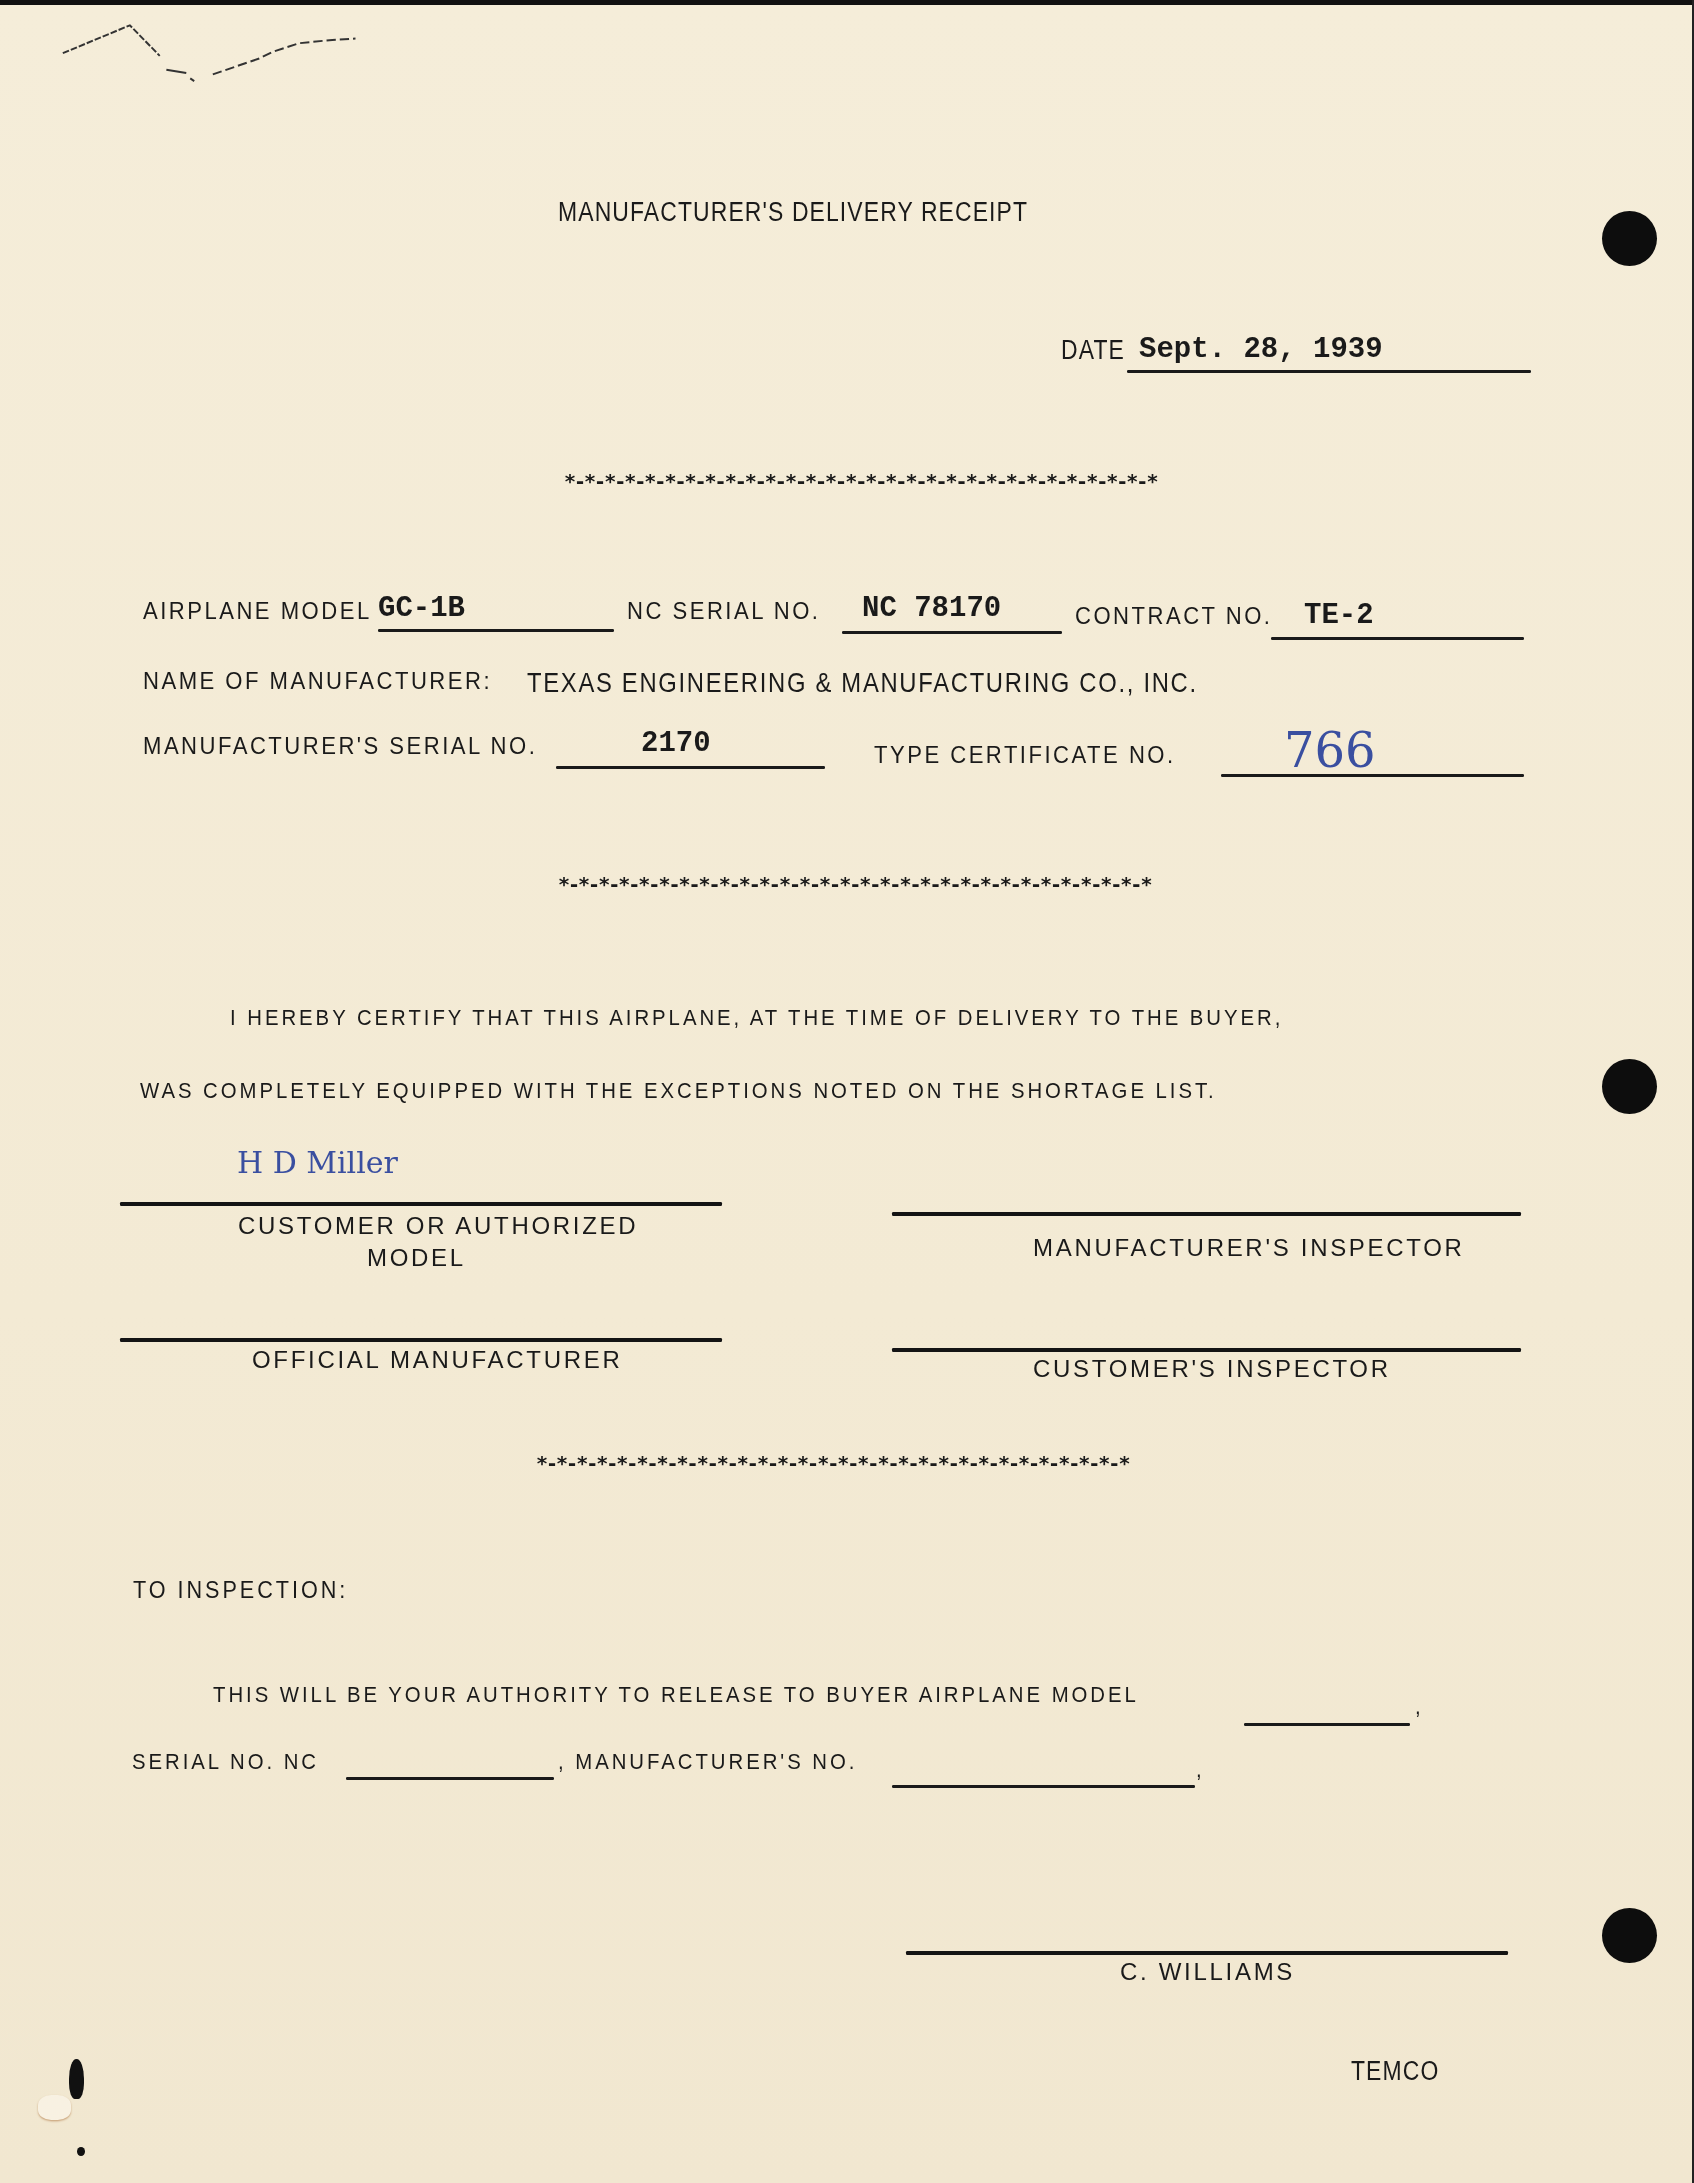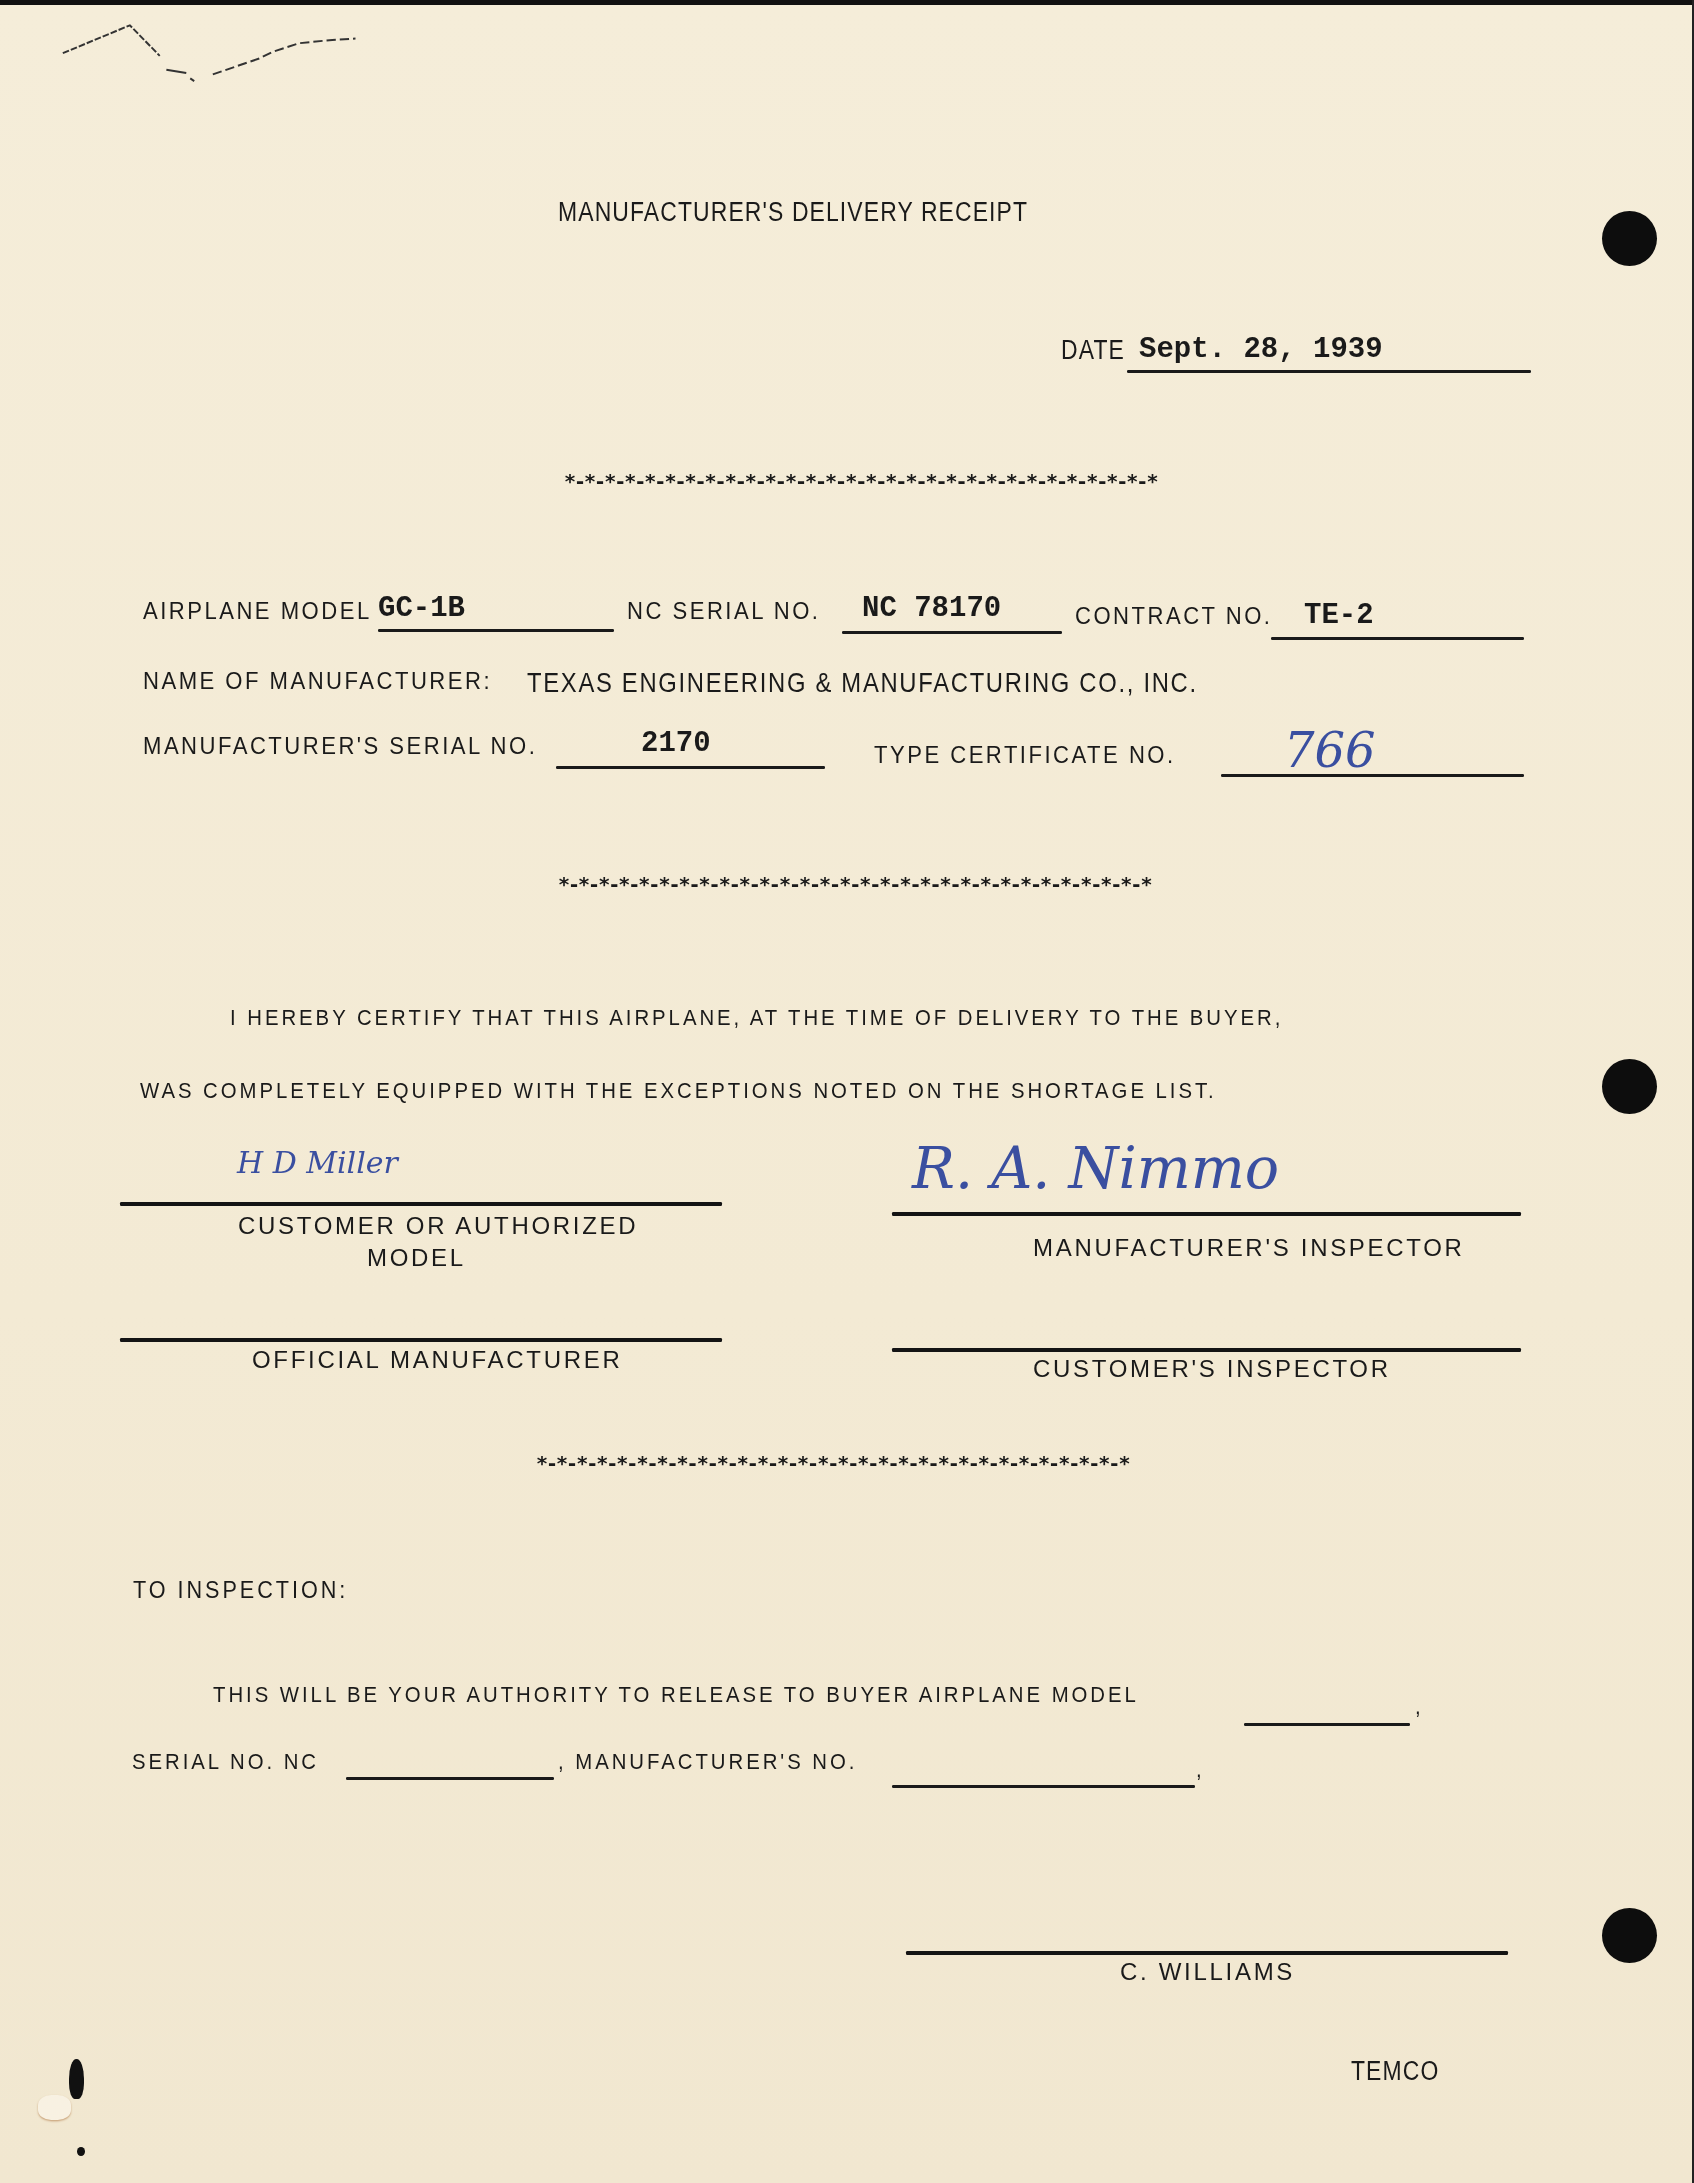--- a/index.html
+++ b/index.html
@@ -18,21 +18,21 @@
   .rightedge { position: absolute; right: 0; top: 0; width: 2.7px; height: 100%; background: #222; }
   .abs { position: absolute; white-space: nowrap; }
   .caps { font-family: "Liberation Sans Narrow", "Liberation Sans", sans-serif; letter-spacing: 2.7px; font-size: 24px; transform: scaleX(0.92); transform-origin: left center; }
   .title { font-family: "Liberation Sans", sans-serif; font-size: 27px; letter-spacing: 1.3px; transform: scaleX(0.85); transform-origin: left center; }
   .typed { font-family: "Liberation Mono", "DejaVu Sans Mono", monospace; font-weight: bold; font-size: 29px; }
   .uline { position: absolute; height: 3.3px; background: #1a1a1a; border-radius: 1.3px; }
   .sigline { position: absolute; height: 4px; background: #141414; border-radius: 1.3px; }
   .stars { font-family: "DejaVu Sans Mono", monospace; font-size: 20px; letter-spacing: -2px; font-weight: bold; color: #1a1a1a; }
   .hole { position: absolute; width: 55px; height: 55px; border-radius: 50%; background: #0d0d0d; }
   .body-text { font-family: "Liberation Sans", sans-serif; font-size: 22.6px; letter-spacing: 3.3px; transform: scaleX(0.9); transform-origin: left center; }
-  .hand { font-family: "DejaVu Serif", serif; font-style: italic; color: #3a4fa0; }
+  .hand { font-family: "DejaVu Serif", serif; color: #3a4fa0; }
   .label { font-family: "Liberation Sans", sans-serif; font-size: 24px; letter-spacing: 2.7px; }
 </style>
 </head>
 <body>
 
 <div class="page">
   <div class="topbar"></div>
   <div class="rightedge"></div>
 
   <svg class="abs" style="left:53px;top:20px;" width="532" height="73" viewBox="0 0 800 110">
@@ -82,21 +82,20 @@
   <div class="abs body-text" style="left:140px;top:1078px;">WAS COMPLETELY EQUIPPED WITH THE EXCEPTIONS NOTED ON THE SHORTAGE LIST.</div>
 
   <div class="abs hand" style="left:237px;top:1145px;font-size:30px;">H D Miller</div>
   <div class="sigline" style="left:120px;top:1202px;width:602px;"></div>
   <div class="abs label" style="left:238px;top:1212px;">CUSTOMER OR AUTHORIZED</div>
   <div class="abs label" style="left:367px;top:1244px;">MODEL</div>
 
   <div class="sigline" style="left:120px;top:1338px;width:602px;"></div>
   <div class="abs label" style="left:252px;top:1346px;">OFFICIAL MANUFACTURER</div>
 
-  <div class="abs hand" style="left:912px;top:1135px;font-size:57px;">R. A. Nimmo</div>
   <div class="sigline" style="left:892px;top:1212px;width:629px;"></div>
   <div class="abs label" style="left:1033px;top:1223px;margin-top:11px;">MANUFACTURER'S INSPECTOR</div>
 
   <div class="sigline" style="left:892px;top:1348px;width:629px;"></div>
   <div class="abs label" style="left:1033px;top:1355px;">CUSTOMER'S INSPECTOR</div>
 
   <div class="abs stars" style="left:536px;top:1451px;">*-*-*-*-*-*-*-*-*-*-*-*-*-*-*-*-*-*-*-*-*-*-*-*-*-*-*-*-*-*</div>
 
   <div class="abs body-text" style="left:133px;top:1576px;font-size:24px;">TO INSPECTION:</div>
   <div class="abs body-text" style="left:213px;top:1682px;">THIS WILL BE YOUR AUTHORITY TO RELEASE TO BUYER AIRPLANE MODEL</div>

